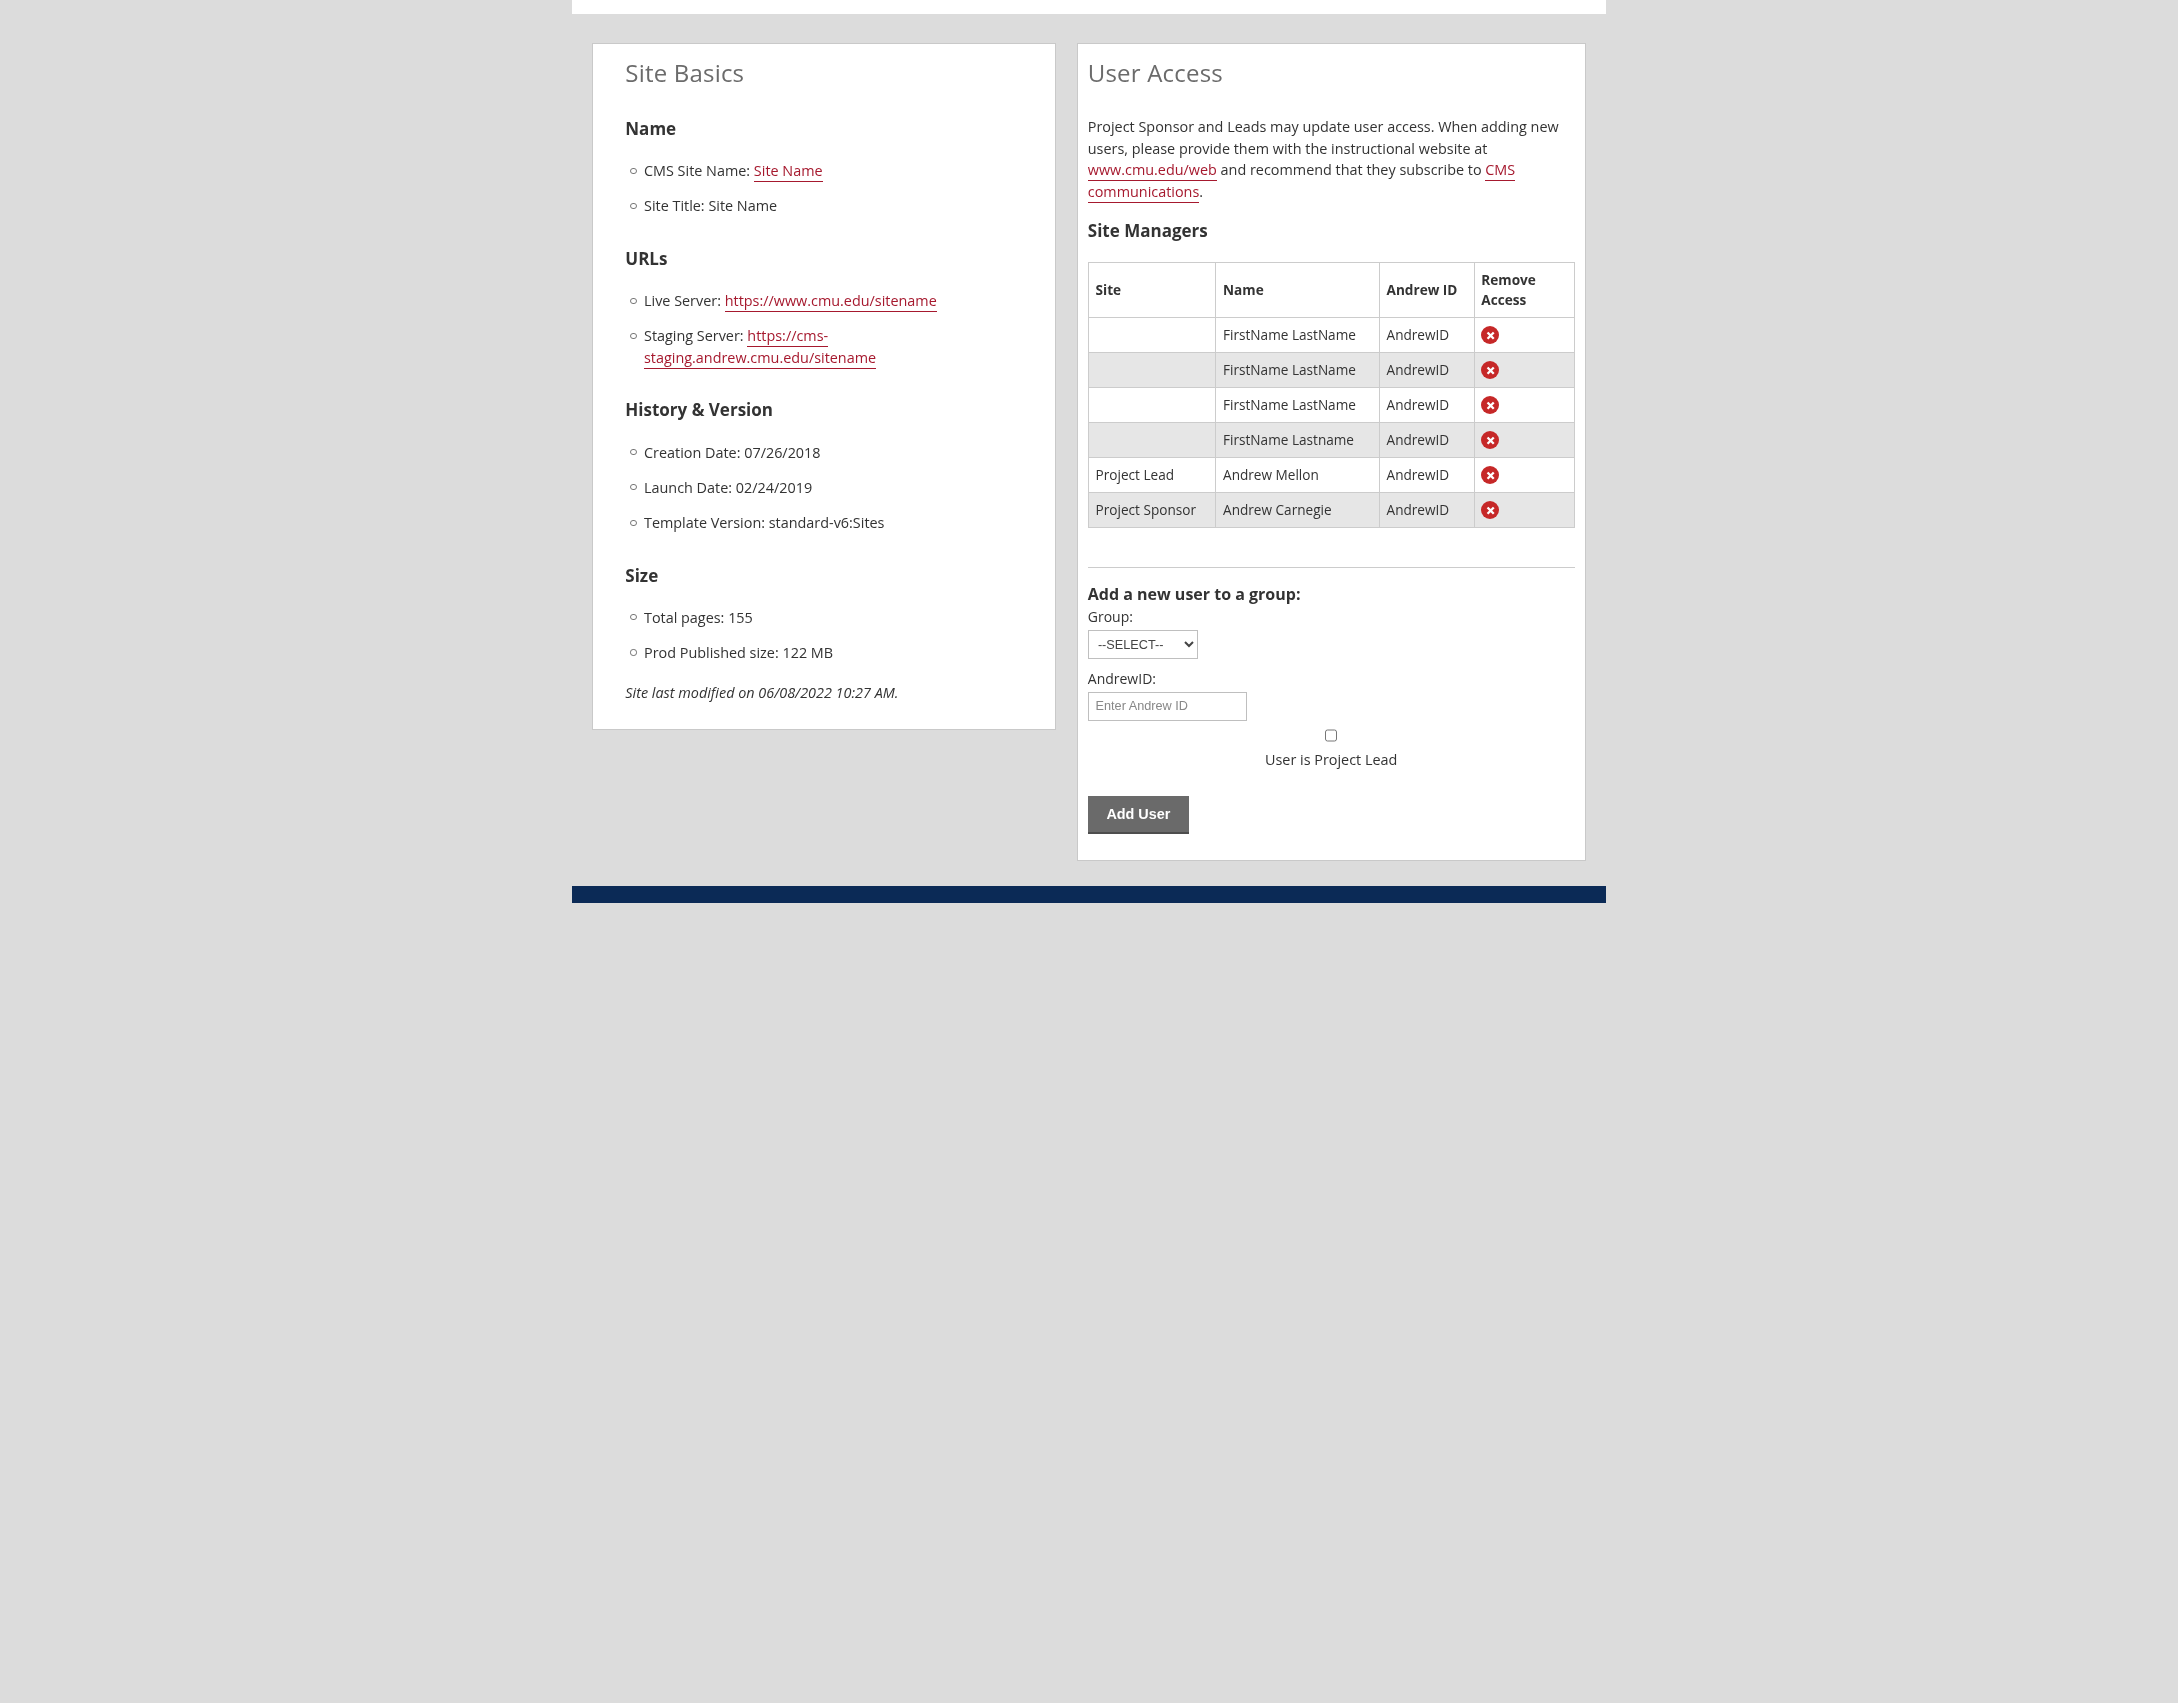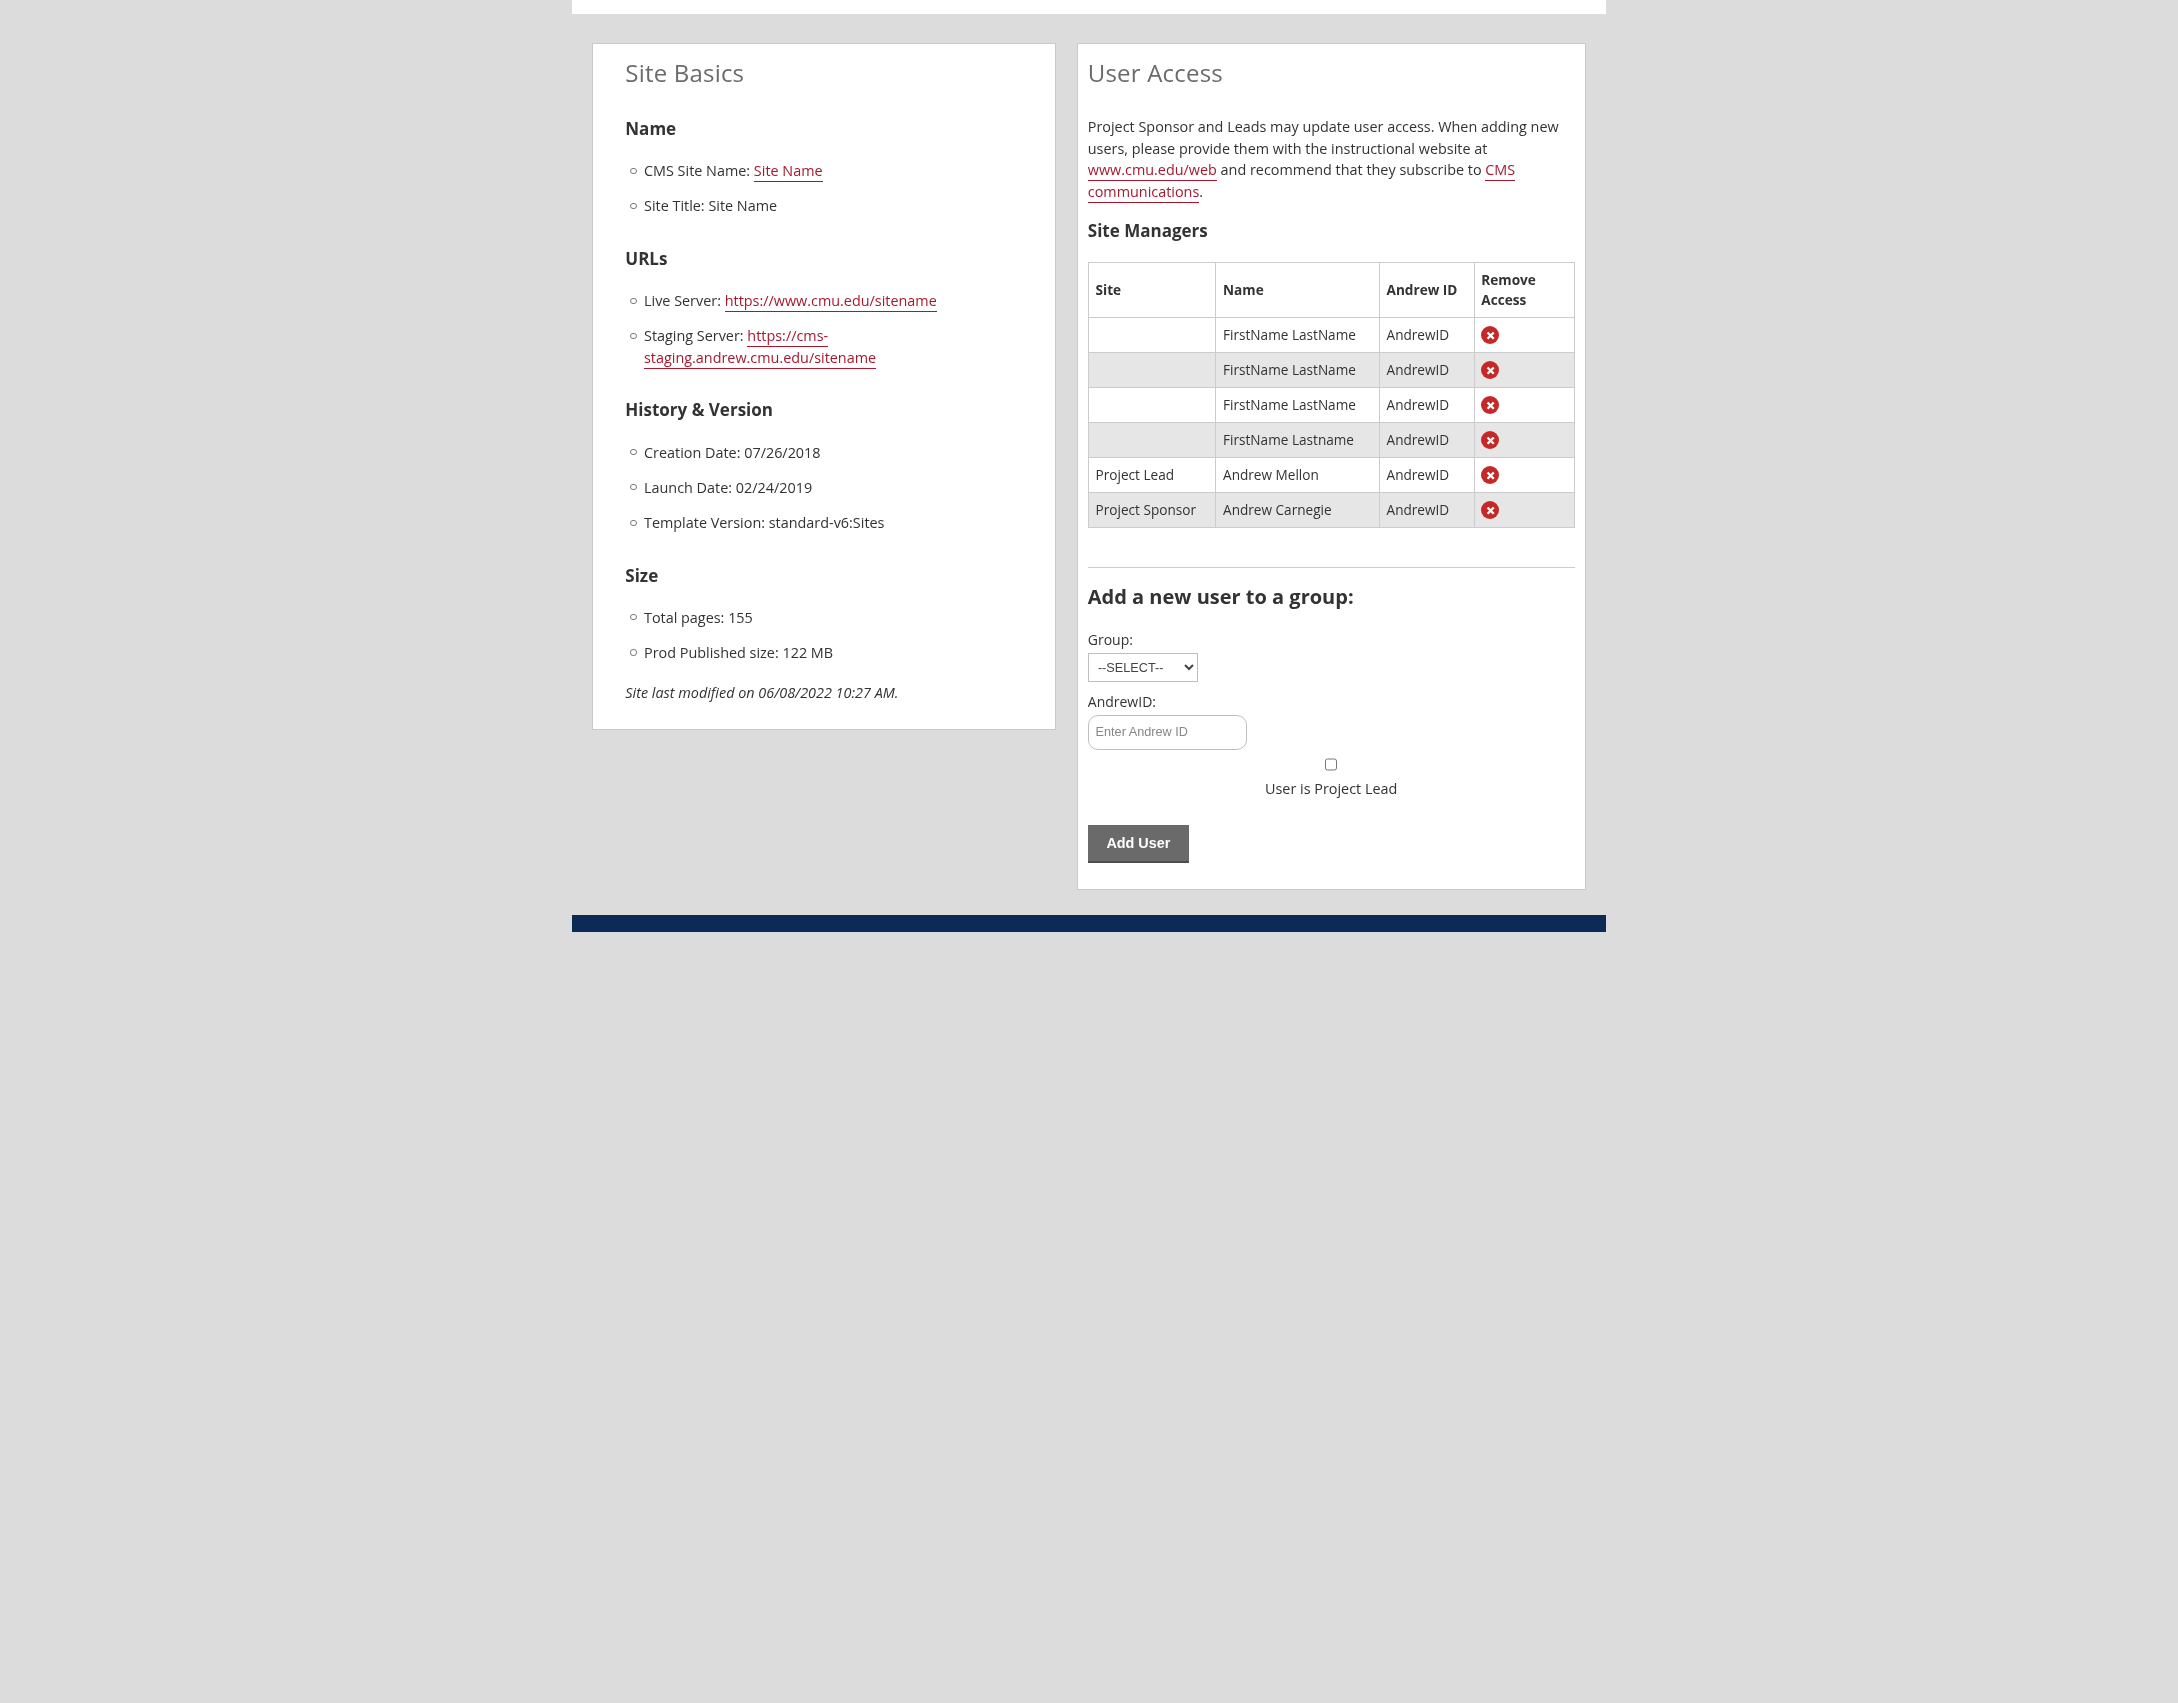--- a/index.html
+++ b/index.html
@@ -128,46 +128,46 @@
   }
   .remove-icon svg { width: 9.3px; height: 9.3px; display:block; }
   .remove-icon svg path { stroke: #fff; stroke-width: 3; }
   hr.divider {
     border: none;
     border-top: 0.8px solid #ccc;
     margin: 39px 0 13.6px 0;
   }
   h3.add-user {
     font-weight: 700;
-    font-size: 20px;
-    color: #333;
-    margin-bottom: 17px;
+    font-size: 16px;
+    color: #333;
+    margin-bottom: 0;
   }
   .form-row { margin-bottom: 8.5px; }
   .form-label {
     color: #333;
     font-size: 14px;
     margin-bottom: 3.4px;
     display: block;
   }
   select.group-select {
     width: 110px;
     height: 29px;
     border: 0.8px solid #bfbfbf;
     border-radius: 0;
     background: #fff;
     font-size: 12.7px;
     padding: 3.4px 5.1px;
     color: #444;
   }
   input.andrew-input {
     width: 159px;
-    height: 35px;
+    height: 29px;
     border: 0.8px solid #bfbfbf;
-    border-radius: 10px;
+    border-radius: 0;
     font-size: 12.7px;
     padding: 3.4px 6.8px;
     color: #000000;
   }
   input.andrew-input::placeholder { color: #888; }
   .checkbox-row {
     display: flex;
     align-items: center;
     gap: 6.8px;
     margin-top: 8.5px;

